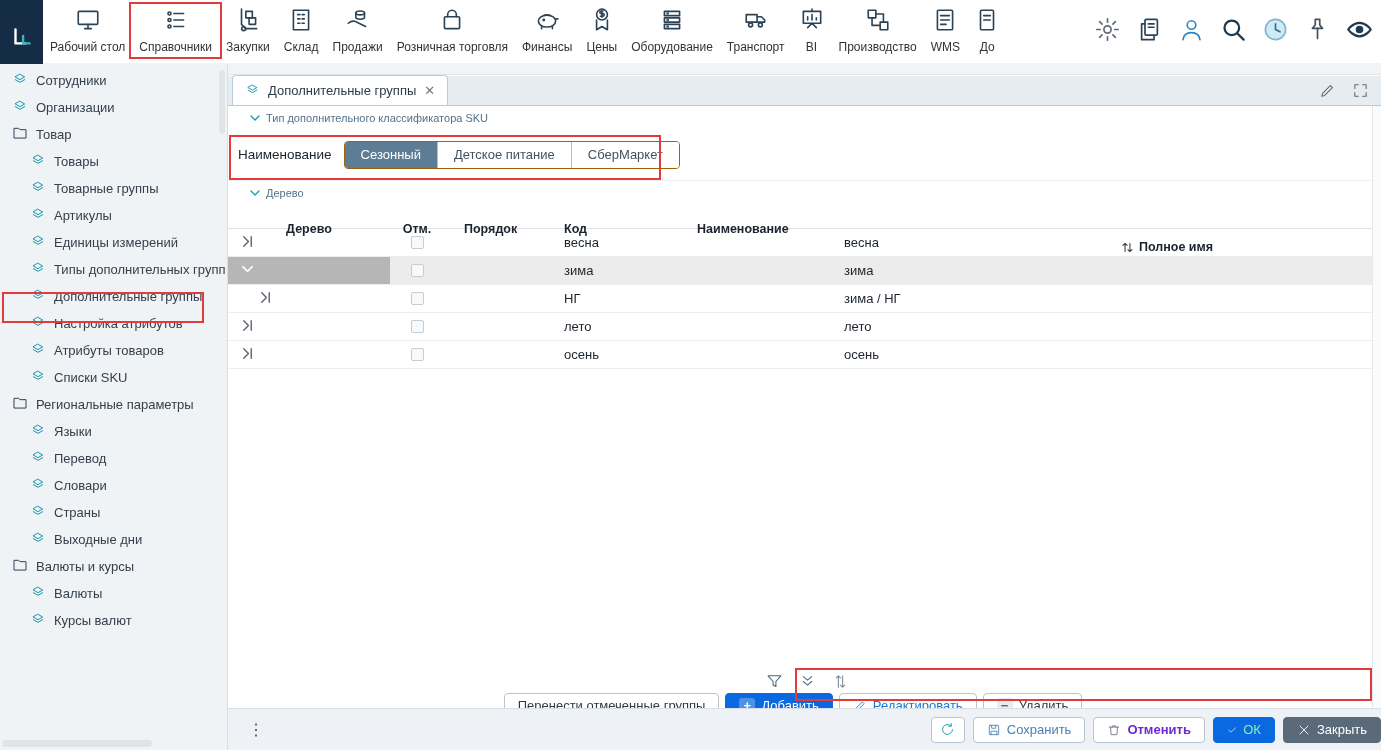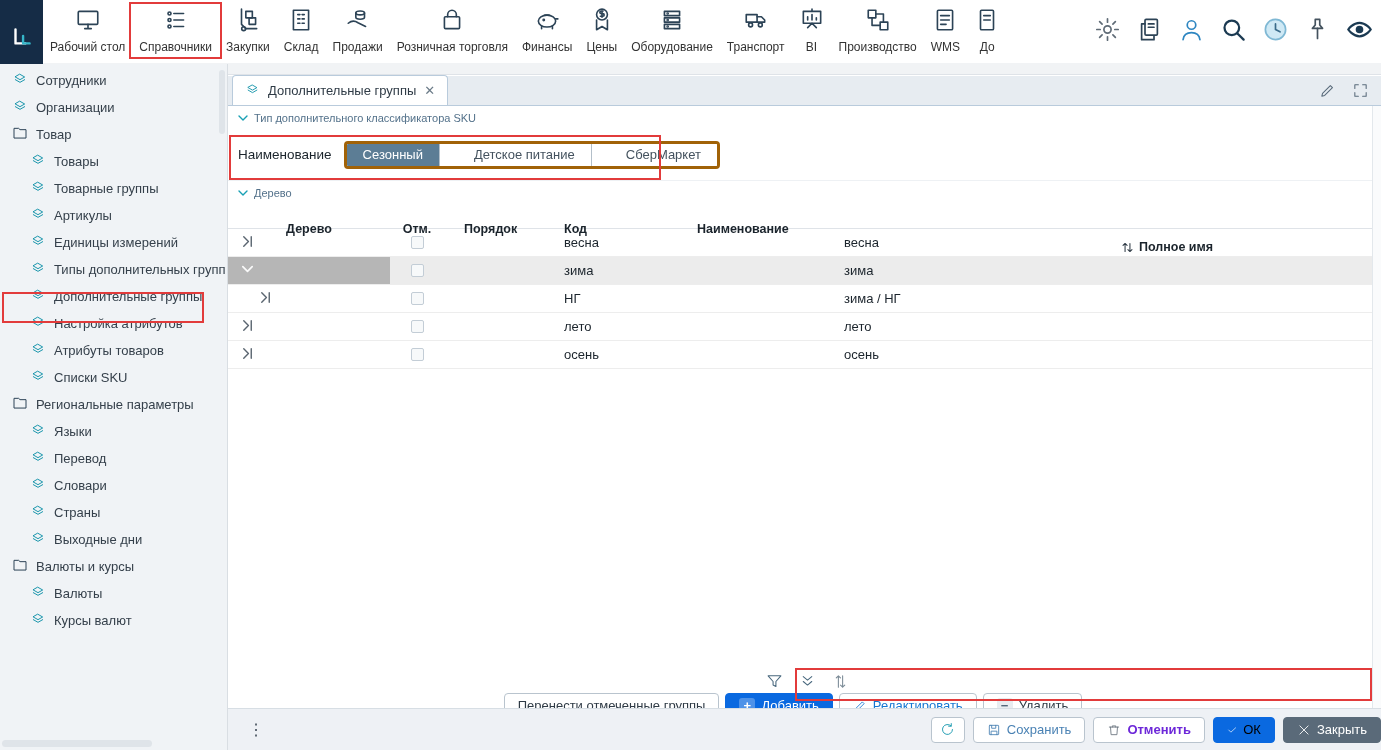--- a/index.html
+++ b/index.html
@@ -35,26 +35,26 @@
   .tabstrip { position:absolute; top:0; left:0; right:0; height:30px; background:#e7ecf1; border-bottom:1px solid #b9cbdc; display:flex; align-items:flex-end; }
   .tab { height:30px; margin-left:4px; background:#fff; border:1px solid #b9cbdc; border-bottom:none; border-radius:4px 4px 0 0; display:flex; align-items:center; gap:8px; padding:0 12px; min-width:212px; font-size:13px; color:#2f3b46; cursor:pointer; }
   .tab svg { width:15px; height:15px; }
   .tab-close { margin-left:auto; color:#6b7b88; font-size:13px; cursor:pointer; }
   .tab-actions { position:absolute; right:12px; top:6px; display:flex; gap:16px; }
   .tab-actions svg { width:17px; height:17px; stroke:#5a6b7b; cursor:pointer; }
 
   .content { position:absolute; top:30px; left:0; right:9px; bottom:42px; background:#fff; }
   .vscroll { position:absolute; top:30px; right:0; width:9px; bottom:42px; background:#fafbfc; border-left:1px solid #e3e8ec; }
 
-  .section-head { height:23px; display:flex; align-items:center; gap:6px; padding-left:10px; font-size:11px; color:#53718a; cursor:pointer; }
+  .section-head { height:23px; display:flex; align-items:center; gap:6px; padding-left:22px; font-size:11px; color:#53718a; cursor:pointer; }
   .section-head svg { width:10px; height:6px; stroke:#19a0b4; stroke-width:1.4; }
 
   .control-row { height:52px; display:flex; align-items:center; padding-left:10px; border-bottom:1px solid #eef1f4; }
   .control-label { font-size:13.5px; color:#1b242c; margin-right:12px; }
-  .segmented { display:flex; border:3px solid #a16207; border-radius:4px; overflow:hidden; height:28px;gap:18px; }
+  .segmented { display:flex; border:1px solid #a16207; border-radius:4px; overflow:hidden; height:28px; }
   .seg { display:flex; align-items:center; justify-content:center; padding:0 16px; background:#fff; color:#44525e; font-size:13px; border-right:1px solid #b3bfc9; cursor:pointer; }
   .seg:last-child { border-right:none; }
   .seg.active { background:#5c7d95; color:#fff; }
 
   .thead { display:grid; grid-template-columns:162px 54px 100px 140px 420px 1fr; height:25px; align-items:center; font-weight:bold; font-size:12.5px; color:#1b242c; border-bottom:1px solid #dfe3e8; }
   .h-tree { text-align:center; }
   .h-otm { text-align:center; }
   .h-poryadok, .h-kod { padding-left:20px; }
   .h-naim { padding-left:13px; }
   .h-full { padding-left:17px; display:flex; align-items:center; gap:5px;margin-top:36px; }
@@ -88,21 +88,21 @@
   .statusbar { position:absolute; left:0; right:0; bottom:0; height:42px; background:#eef1f5; border-top:1px solid #d7dee4; display:flex; align-items:center; }
   .kebab { margin-left:20px; font-size:16px; color:#44505c; cursor:pointer; }
   .sb-btns { margin-left:auto; margin-right:0; display:flex; gap:8px; align-items:center; }
   .sb-btns .btn { height:26px; }
   .btn-refresh { width:34px; padding:0; }
   .btn-refresh svg { stroke:#1a9ab0; width:15px; height:15px; }
   .btn-save { color:#4a82b4; }
   .btn-save svg { stroke:#4a82b4; }
   .btn-cancel { color:#6d28d9;font-weight:bold; }
   .btn-cancel svg { stroke:#6b7680; }
-  .btn-ok { background:#0a69e0; border-color:#0a69e0; color:#000000; width:62px; }
+  .btn-ok { background:#0a69e0; border-color:#0a69e0; color:#86efac; width:62px; }
   .btn-ok svg { stroke:#fff; }
   .btn-close { background:#5a6a79; border-color:#5a6a79; color:#fff; }
   .btn-close svg { stroke:#fff; }
 
   .annotation { position:absolute; border:2px solid #e23b3b; z-index:50; pointer-events:none; }
 </style>
 </head>
 <body>
 
 <div id="app">

